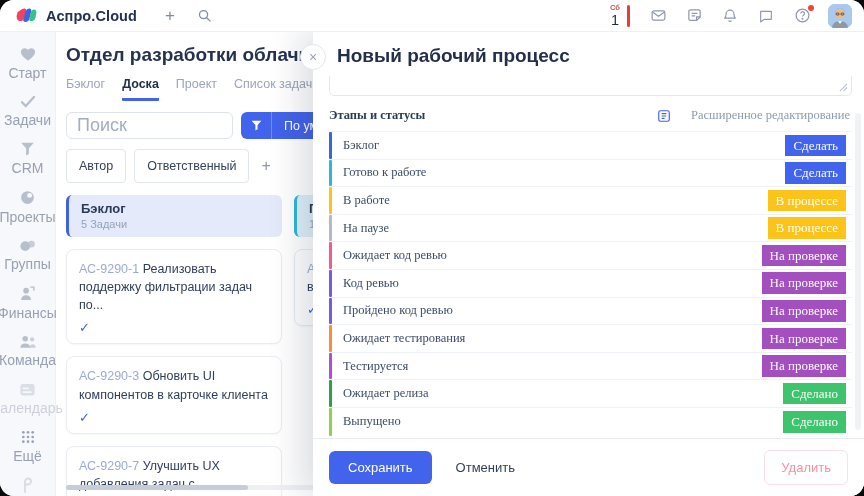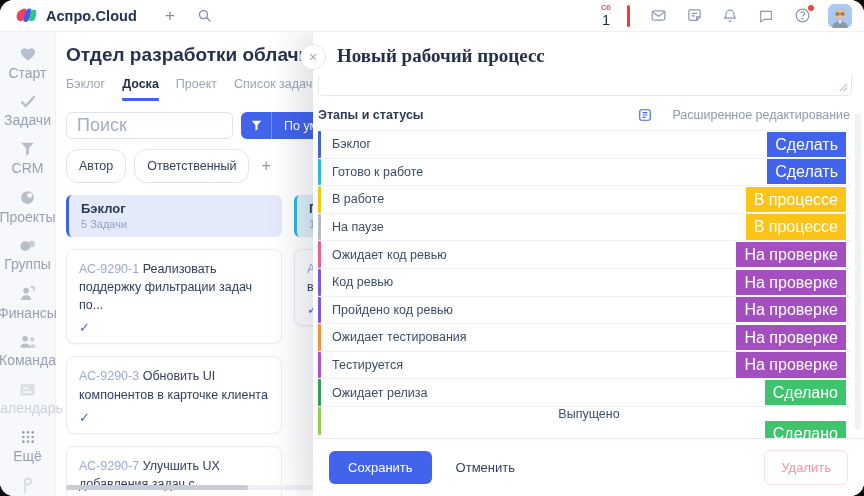--- a/index.html
+++ b/index.html
@@ -6,21 +6,21 @@
   *{box-sizing:border-box;}
   .window{position:relative;width:864px;height:496px;border-radius:14px;overflow:hidden;background:#fff;margin:0 auto;}
 
   
   .topbar{position:absolute;top:0;left:0;right:0;height:32px;background:#fff;border-bottom:1px solid #eef0f4;display:flex;align-items:center;padding:0 12px 0 16px;z-index:40;}
   .logo-wrap{display:flex;align-items:center;gap:8px;}
   .logo-text{font-size:14.5px;font-weight:700;color:#223154;letter-spacing:.1px;}
   .top-plus{margin-left:28px;color:#7f8ba2;font-size:17px;font-weight:300;cursor:pointer;line-height:1;}
   .top-search{margin-left:22px;display:flex;align-items:center;cursor:pointer;}
   .top-right{margin-left:auto;display:flex;align-items:center;gap:16px;}
-  .date-widget{display:flex;align-items:center;gap:16px;margin-right:2px;}
+  .date-widget{display:flex;align-items:center;gap:7px;margin-right:2px;}
   .date-col{display:flex;flex-direction:column;align-items:center;line-height:1;}
   .date-weekday{font-size:7.5px;color:#d05555;font-weight:600;margin-bottom:1px;}
   .date-day{font-size:14.5px;color:#1f2a44;font-weight:500;}
   .date-bar{width:3px;height:22px;background:#e83d3d;border-radius:2px;}
   .tb-icon{position:relative;display:flex;align-items:center;justify-content:center;width:20px;height:20px;cursor:pointer;}
   .tb-icon svg{display:block;}
   .red-dot{position:absolute;top:-1px;right:-2px;width:6px;height:6px;border-radius:50%;background:#f04438;}
   .avatar{width:24px;height:24px;border-radius:7px;overflow:hidden;background:#a9c9ee;cursor:pointer;}
 
   
@@ -38,51 +38,51 @@
   .tab{font-size:12.5px;color:#9aa5b8;padding-bottom:7px;cursor:pointer;white-space:nowrap;}
   .tab.active{color:#1f2d45;font-weight:700;border-bottom:3px solid #4263eb;border-radius:1px;}
   .search-row{display:flex;margin-top:11px;align-items:center;}
   .search-input{width:167px;height:27px;border:1px solid #dfe3ec;border-radius:6px;padding:0 10px;font-size:18px;color:#33415c;outline:none;font-family:inherit;}
   .search-input::placeholder{color:#a4aec2;}
   .filter-btn{margin-left:8px;height:27px;display:flex;align-items:center;background:#4263eb;border-radius:6px;color:#fff;font-size:12.5px;cursor:pointer;overflow:hidden;white-space:nowrap;}
   .filter-btn .f-ico{display:flex;align-items:center;justify-content:center;width:30px;height:100%;}
   .filter-btn .f-div{width:1px;height:100%;background:rgba(255,255,255,.28);}
   .filter-btn .f-label{padding:0 12px;}
   .chips-row{display:flex;align-items:center;gap:8px;margin-top:10px;}
-  .chip{height:27px;display:flex;align-items:center;padding:16px 12px;border:1px solid #e0e5ee;border-radius:12px;background:#fff;font-size:12.5px;color:#33415c;cursor:pointer;white-space:nowrap;}
+  .chip{height:27px;display:flex;align-items:center;padding:16px 12px;border:1px solid #e0e5ee;border-radius:4px;background:#fff;font-size:12.5px;color:#33415c;cursor:pointer;white-space:nowrap;}
   .chip-plus{color:#8b97ac;font-size:16px;font-weight:300;cursor:pointer;margin-left:4px;}
   .board{display:flex;gap:12px;margin-top:12px;}
   .kcol{width:216px;flex:none;}
   .kcol-header{border-radius:6px;padding:6px 12px 7px;border-left:3px solid;}
   .kcol-name{font-size:13px;font-weight:700;color:#2b3a55;}
   .kcol-count{font-size:11px;color:#95a3c0;margin-top:2px;}
   .kcard{background:#fff;border:1px solid #e9ecf3;border-radius:8px;padding:10px 12px 8px;margin-top:12px;box-shadow:0 1px 2px rgba(30,40,70,.04);cursor:pointer;}
   .kcard-text{font-size:12.5px;line-height:1.45;color:#2f3e5c;}
   .kcard-id{color:#9babd6;}
   .kcard-check{margin-top:6px;color:#3e63dd;font-size:13px;font-weight:700;}
   .hscrollbar{position:absolute;left:10px;bottom:6px;width:294px;height:5px;border-radius:3px;background:#eef0f4;}
   .hscrollbar .thumb{width:62%;height:100%;border-radius:3px;background:#c6ccd8;}
 
   
   .modal{position:absolute;top:32px;left:313px;right:0;bottom:0;background:#fff;z-index:30;box-shadow:-14px 0 30px rgba(25,35,65,.14);display:flex;flex-direction:column;}
   .modal-close{position:absolute;left:-13px;top:12px;width:26px;height:26px;border-radius:50%;background:#fff;border:1px solid #e3e7ee;display:flex;align-items:center;justify-content:center;color:#9aa3b5;font-size:14px;cursor:pointer;z-index:5;line-height:1;}
-  .modal-header{padding:13px 24px 6px;font-family:Liberation Serif, serif;}
+  .modal-header{padding:13px 24px 6px;}
   .modal-title{font-size:19px;font-weight:700;color:#232f4b;}
-  .modal-body{flex:1;padding:0 12px 0 5px;position:relative;overflow:hidden;}
+  .modal-body{flex:1;padding:0 12px 0 16px;position:relative;overflow:hidden;font-family:Liberation Serif, serif;}
   .desc-sliver{height:20px;margin:3px 0 0;border:1px solid #e3e8f0;border-top:none;border-radius:0 0 5px 5px;position:relative;background:#fff;}
   .grip{position:absolute;right:3px;bottom:3px;width:9px;height:9px;}
   .section-row{display:flex;align-items:center;margin:12px 2px 8px 0;}
   .section-label{font-size:12.5px;font-weight:700;color:#2b3a55;}
   .adv-edit{margin-left:auto;display:flex;align-items:center;gap:20px;cursor:pointer;text-align:right;}
   .adv-edit span{font-size:12.5px;color:#8d9ab0;}
   .stage-list{border-top:1px solid #f1f3f8;}
   .stage-row{display:flex;align-items:center;height:27.6px;border-bottom:1px solid #eef1f6;position:relative;padding-left:14px;padding-right:6px;cursor:pointer;}
   .stage-bar{position:absolute;left:0;top:0;bottom:0;width:3px;border-radius:1px;}
   .stage-name{font-size:12.5px;color:#3c4c66;}
-  .stage-badge{margin-left:auto;font-size:16px;font-weight:500;color:#fff;padding:3px 8px;border-radius:0;line-height:1.2;white-space:nowrap;}
+  .stage-badge{margin-left:auto;font-size:13px;font-weight:500;color:#fff;padding:3px 8px;border-radius:0;line-height:1.2;white-space:nowrap;}
   .modal-scrolltrack{position:absolute;right:3px;top:40px;bottom:8px;width:6px;background:#f0f2f6;border-radius:3px;}
   .modal-footer{border-top:1px solid #e8ebf2;padding:11px 16px;display:flex;align-items:center;gap:20px;}
   .btn-save{background:#4263eb;color:#fff;border:none;border-radius:6px;font-size:13px;font-weight:500;padding:9px 19px;cursor:pointer;font-family:inherit;}
   .btn-cancel{background:none;border:none;color:#333f58;font-size:13px;cursor:pointer;font-family:inherit;padding:9px 4px;}
   .btn-delete{margin-left:auto;background:#fff;border:1px solid #fbdde3;color:#f891a3;border-radius:6px;font-size:13px;padding:9px 16px;cursor:pointer;font-family:inherit;}
 </style>
 </head>
 <body>
 
 <div class="window">
@@ -387,21 +387,21 @@
         <div class="stage-row">
           <span class="stage-bar" style="background: rgb(176, 79, 214);"></span>
           <span class="stage-name">Тестируется</span>
           <span class="stage-badge" style="background: rgb(164, 79, 192);">На проверке</span>
         </div>
         <div class="stage-row">
           <span class="stage-bar" style="background: rgb(46, 158, 79);"></span>
           <span class="stage-name">Ожидает релиза</span>
           <span class="stage-badge" style="background: rgb(62, 196, 109);">Сделано</span>
         </div>
-        <div class="stage-row" style="border-bottom:none;flex-direction:column;">
+        <div class="stage-row" style="border-bottom:none;">
           <span class="stage-bar" style="background: rgb(143, 209, 79);"></span>
           <span class="stage-name">Выпущено</span>
           <span class="stage-badge" style="background: rgb(62, 196, 109);">Сделано</span>
         </div>
       </div>
 
       <div class="modal-scrolltrack"></div>
     </div>
 
     <div class="modal-footer">

